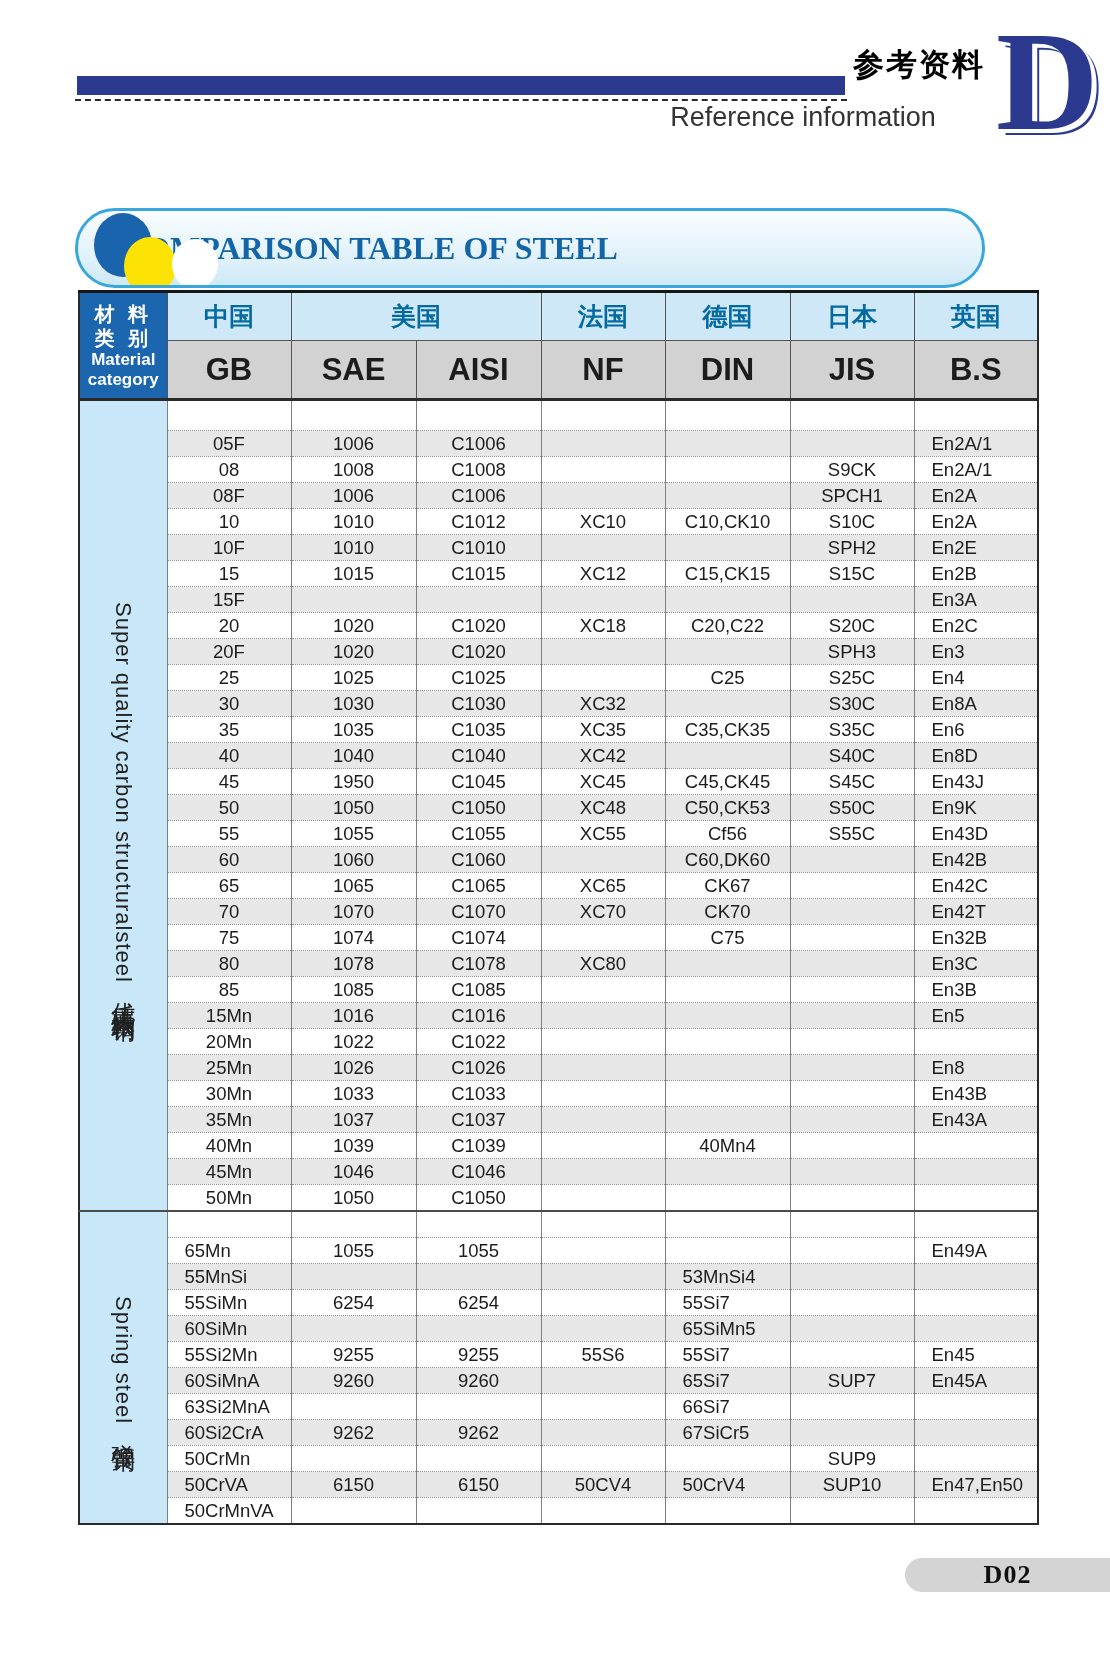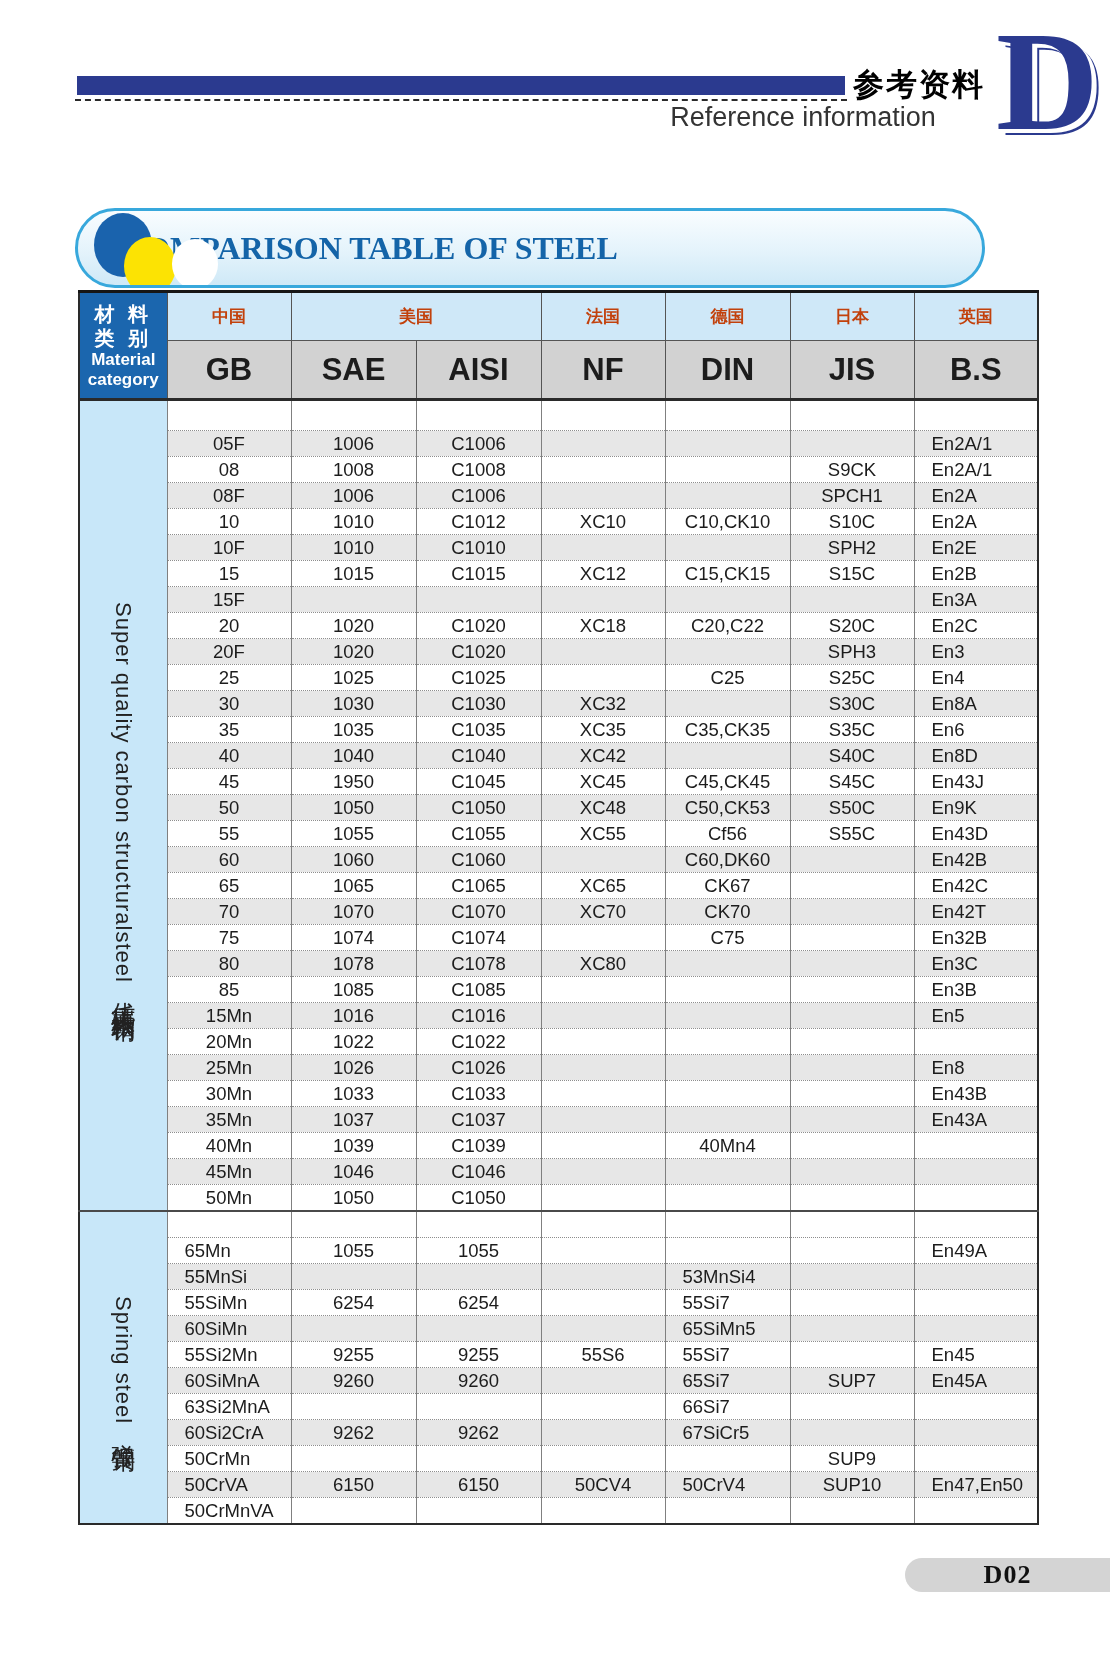--- a/index.html
+++ b/index.html
@@ -2,21 +2,21 @@
 <html style="--navy: #2b3a8f; --corner-blue: #1b66ae; --country-row-bg: #cfe8f8; --standards-row-bg: #d2d2d2; --category-col-bg: #c8e7f9; --stripe-gray: #e7e7e7; --title-cn-color: #e5007e; --title-en-color: #1464a8; --pill-border: #38a8dc;"><head>
 <meta charset="utf-8">
 <style>
   html,body{margin:0;padding:0;background:#fff;}
   .page{position:relative;width:1110px;height:1654px;background:#fff;overflow:hidden;
         font-family:"Liberation Sans","DejaVu Sans",sans-serif;color:#1c1c1c;}
 
   
   .hdr-bar{position:absolute;left:77px;top:76px;width:768px;height:19px;background:var(--navy,#2b3a8f);}
   .hdr-dash{position:absolute;left:75px;top:99px;width:772px;height:0;border-top:2px dashed #2a2a2a;}
-  .hdr-cn{position:absolute;left:853px;top:64px;font-size:31px;font-weight:bold;color:#000;letter-spacing:2px;white-space:nowrap;}
+  .hdr-cn{position:absolute;left:853px;top:44px;font-size:31px;font-weight:bold;color:#000;letter-spacing:2px;white-space:nowrap;}
   .hdr-en{position:absolute;left:620px;top:102px;width:366px;text-align:center;font-size:27px;color:#333;}
   .hdr-d{position:absolute;left:996px;top:10px;font-family:"Liberation Serif","DejaVu Serif",serif;
          font-weight:bold;font-size:142px;line-height:1;color:var(--navy,#2b3a8f);
          text-shadow:5px 4px 0 #fff,7px 6px 0 var(--navy,#2b3a8f);}
 
   
   .pill{position:absolute;left:75px;top:208px;width:904px;height:74px;border:3px solid var(--pill-border,#38a8dc);
         border-radius:40px;background:linear-gradient(180deg,#f9fdff 0%,#e4f3fb 55%,#cfe9f7 100%);
         display:flex;align-items:center;overflow:hidden;}
   .pill .dot{position:absolute;border-radius:50%;}
@@ -28,21 +28,21 @@
            font-size:32px;color:var(--title-en-color,#1464a8);white-space:nowrap;}
 
   
   table.steel{position:absolute;left:78px;top:290px;width:959px;border-collapse:collapse;table-layout:fixed;
               border:2px solid #2a2a2a;border-top:3px solid #161616;}
   th,td{padding:0;overflow:hidden;white-space:nowrap;}
   th.corner{background:var(--corner-blue,#1b66ae);color:#fff;border-right:1px solid #555;border-bottom:3px solid #2a2a2a;
             font-weight:bold;vertical-align:middle;}
   .corner-cn{font-size:20px;line-height:1.2;letter-spacing:4px;}
   .corner-en{font-size:17px;line-height:1.15;font-weight:bold;text-align:center;}
-  th.th-country{background:var(--country-row-bg,#cfe8f8);height:47px;font-size:17px;font-weight:bold;color:#c2410c;
+  th.th-country{background:var(--country-row-bg,#cfe8f8);height:47px;font-size:25px;font-weight:bold;color:#0369a1;
                 border-left:1px solid #555;border-bottom:1px solid #555;}
   th.th-std{background:var(--standards-row-bg,#d2d2d2);height:57px;font-size:31px;font-weight:bold;color:#1c1c1c;
             border-left:1px solid #555;border-bottom:3px solid #2a2a2a;}
   tbody td{height:25px;font-size:18.5px;border-left:1px solid #808080;border-top:1px dotted #8d8d8d;background:#fff;}
   tbody tr:first-child td{border-top:none;}
   tbody td.shade{background:var(--stripe-gray,#e7e7e7);}
   tbody td.tall{height:29px;}
   tbody td.ac{text-align:center;}
   tbody td.al{text-align:left;padding-left:17px;}
   tr.section-start td{border-top:2px solid #4a4a4a;}

